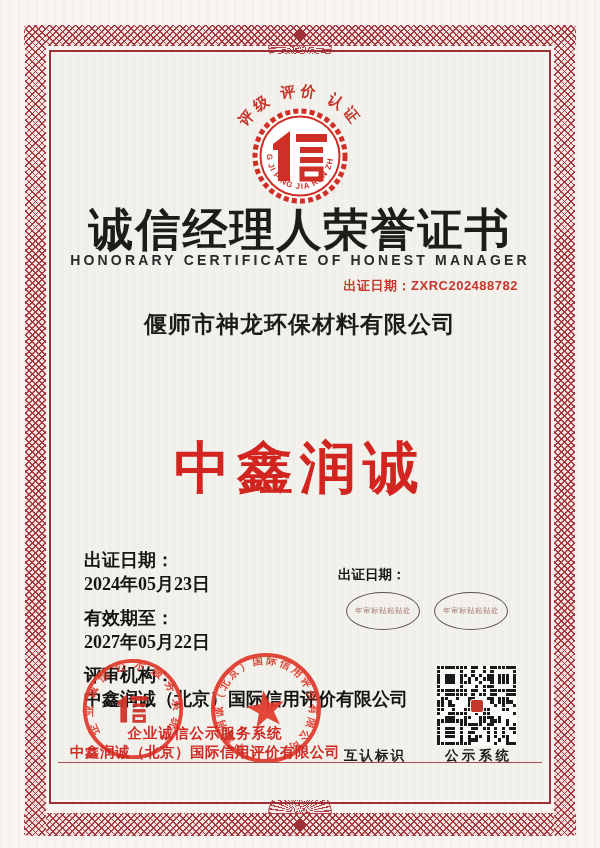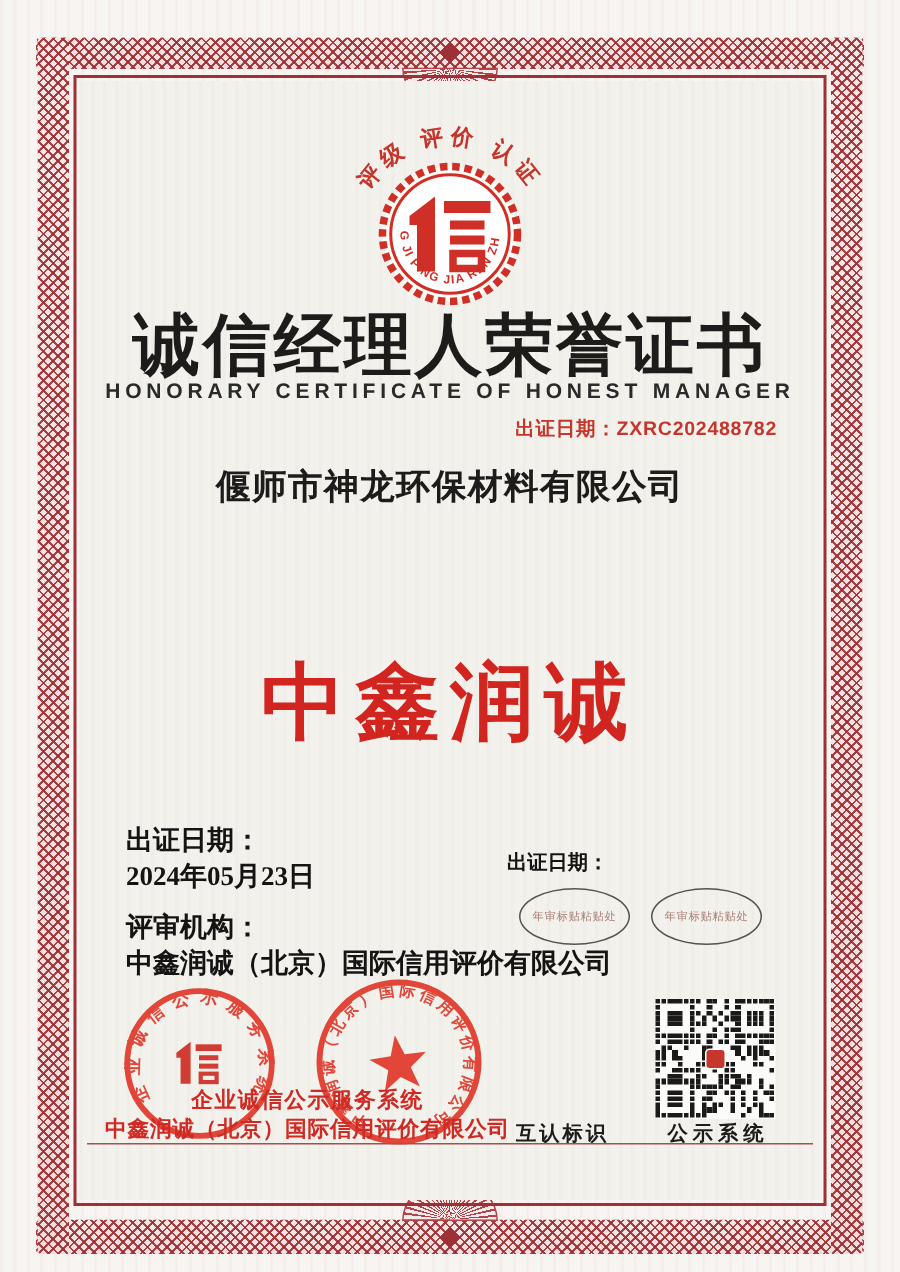--- a/index.html
+++ b/index.html
@@ -140,20 +140,24 @@
     <span>出证日期：</span><span>ZXRC202488782</span>
   </div>
 
   <div class="abs company">偃师市神龙环保材料有限公司</div>
   <div class="abs honor">中鑫润诚</div>
 
   <div class="abs fields">
     <div class="field">
       <span class="label">出证日期：</span>
       <span class="value">2024年05月23日</span>
+    </div>
+    <div class="field">
+      <span class="label">有效期至：</span>
+      <span class="value">2027年05月22日</span>
     </div>
     <div class="field">
       <span class="label">评审机构：</span>
       <span class="value">中鑫润诚（北京）国际信用评价有限公司</span>
     </div>
   </div>
 
   <div class="abs annual-label">出证日期：</div>
   <div class="sticker sticker-1">
     <span>年审标贴粘贴处</span>

